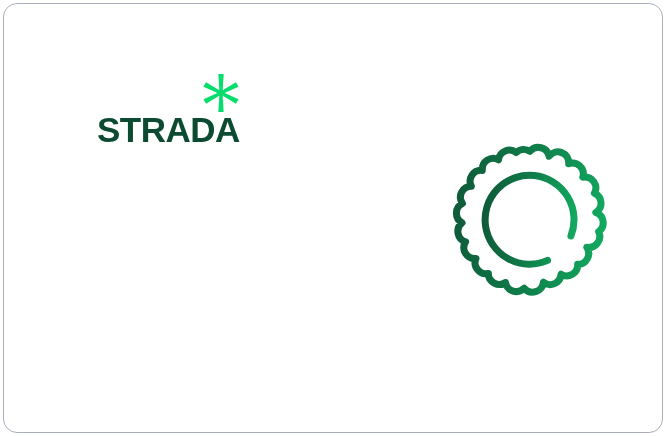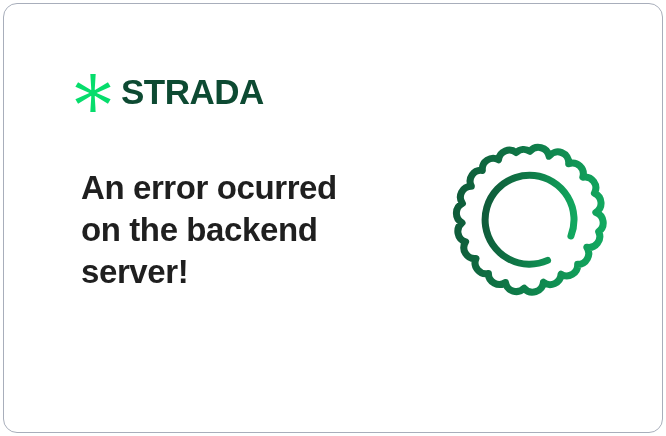--- a/index.html
+++ b/index.html
@@ -23,25 +23,26 @@
     height: 430px;
     box-sizing: border-box;
     background: #ffffff;
     border: 1px solid #a8aebb;
     border-radius: 14px;
   }
 
   
   .logo-lockup {
     position: absolute;
-    left: 70px;
+    left: 84px;
     top: 70px;
     height: 42px;
     display: flex;
-    align-items: flex-start;
+    align-items: flex-end;
+    flex-direction: column;
   }
   .logo-mark {
     width: 38px;
     height: 38px;
     display: block;
     flex: none;
   }
   .logo-wordmark {
     margin-left: 9px;
     font-size: 35px;
@@ -102,21 +103,20 @@
           <polygon points="10.7,78.3 3.7,66.2 47.7,46.5 51.7,53.4"></polygon>
 
           <circle cx="50" cy="50" r="9"></circle>
         </g>
       </svg>
     </span>
 
     <span class="logo-wordmark">STRADA</span>
   </div>
 
-  <div class="error-message">An error ocurred on the backend server!</div>
 
   <div class="gear-illustration">
     <svg viewBox="0 0 200 200" xmlns="http://www.w3.org/2000/svg" aria-hidden="true">
       <defs>
         <linearGradient id="gearGrad" x1="0" y1="0.45" x2="1" y2="0.55">
           <stop offset="0%" stop-color="#0f5c3a"></stop>
           <stop offset="45%" stop-color="#0f7a48"></stop>
           <stop offset="100%" stop-color="#12a85f"></stop>
         </linearGradient>
       </defs>

